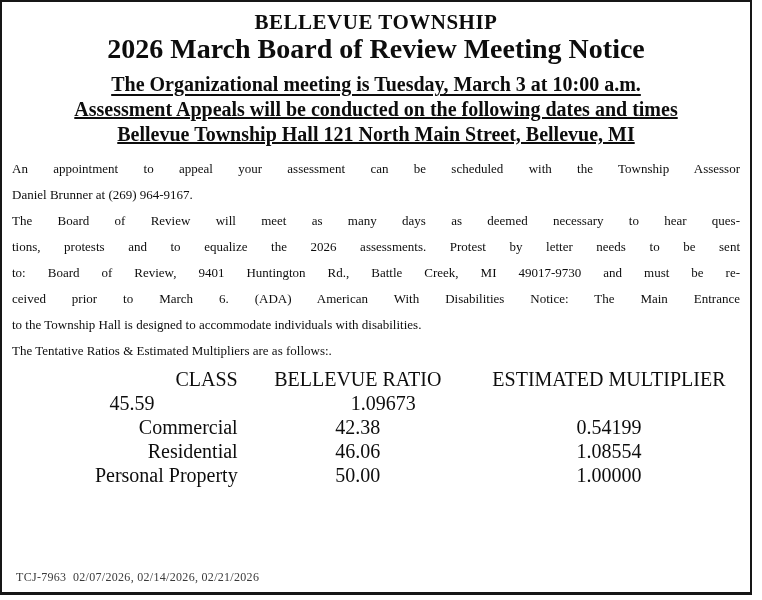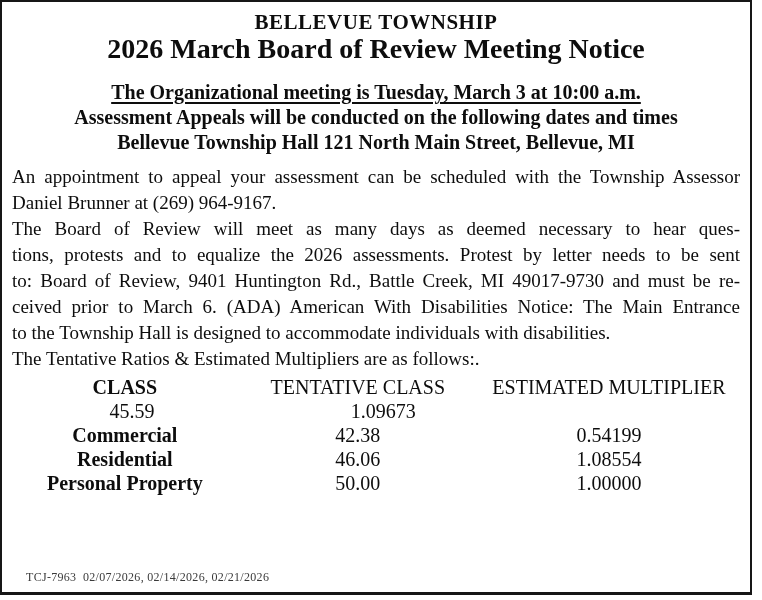--- a/index.html
+++ b/index.html
@@ -25,56 +25,57 @@
     font-size: 21px;
     font-weight: bold;
     line-height: 25px;
     letter-spacing: 0.5px;
   }
   .title2 {
     font-size: 28px;
     font-weight: bold;
     line-height: 27px;
   }
-  .bold-block { margin-top: 18px; }
+  .bold-block { margin-top: 10px; }
   .bold-line {
     font-size: 20px;
     font-weight: bold;
     line-height: 25px;
+    text-decoration: underline;
   }
   .org-underline {
     text-decoration: underline;
     text-decoration-thickness: 2px;
     text-underline-offset: 3px;
   }
   .schedule-block { margin-top: 9px; }
   .schedule-line {
     font-size: 20px;
     line-height: 25px;
     white-space: pre-wrap;
   }
   .body-block { margin-top: 9px; }
   .body-line {
-    font-size: 19px;
+    font-size: 13px;
     line-height: 26px;
     text-align: left;
   }
   .body-line.justify {
     text-align: justify;
     text-align-last: justify;
   }
   .u { text-underline-offset: 2px; }
   .ratios-table { margin-top: 3px; font-size: 20px; }
   .trow { display: flex; line-height: 24px; }
-  .c1 { width: 31%; text-align: center; font-weight: bold; }
+  .c1 { width: 31%; text-align: right; }
   .c2 { width: 33%; text-align: center; }
   .c3 { width: 36%; text-align: center; }
   .pub-footer {
     position: absolute;
-    left: 24px;
+    left: 14px;
     bottom: 7px;
     font-size: 12px;
     color: #3a3a3a;
     white-space: pre-wrap;
     letter-spacing: 0.3px;
   }
 </style>
 </head>
 <body>
 
@@ -97,21 +98,21 @@
     <div class="body-line justify"><span>tions, protests and to equalize the 2026 assessments. Protest by letter needs to be sent</span></div>
     <div class="body-line justify"><span>to: </span><span class="u">Board of Review, 9401 Huntington Rd., Battle Creek, MI 49017-9730</span><span> and must be re-</span></div>
     <div class="body-line justify"><span>ceived prior to March 6.  (ADA)  American With Disabilities Notice: The Main Entrance</span></div>
     <div class="body-line"><span>to the Township Hall is designed to accommodate individuals with disabilities.</span></div>
     <div class="body-line"><span>The Tentative Ratios &amp; Estimated Multipliers are as follows:.</span></div>
   </div>
 
   <div class="ratios-table">
     <div class="trow">
       <div class="c1">CLASS</div>
-      <div class="c2">TENTATIVE CLASS</div>
+      <div class="c2">BELLEVUE RATIO</div>
       <div class="c3">ESTIMATED MULTIPLIER</div>
     </div>
     <div class="trow">
       <div class="c2">45.59</div>
       <div class="c3">1.09673</div>
     </div>
     <div class="trow">
       <div class="c1">Commercial</div>
       <div class="c2">42.38</div>
       <div class="c3">0.54199</div>

